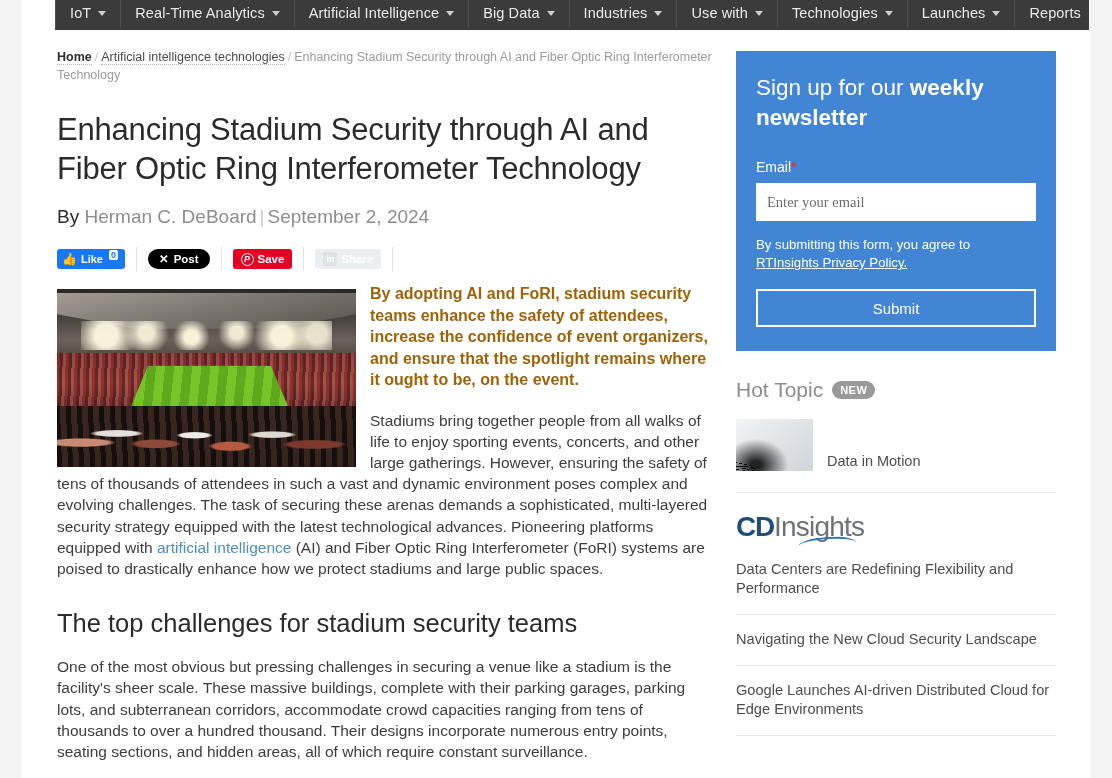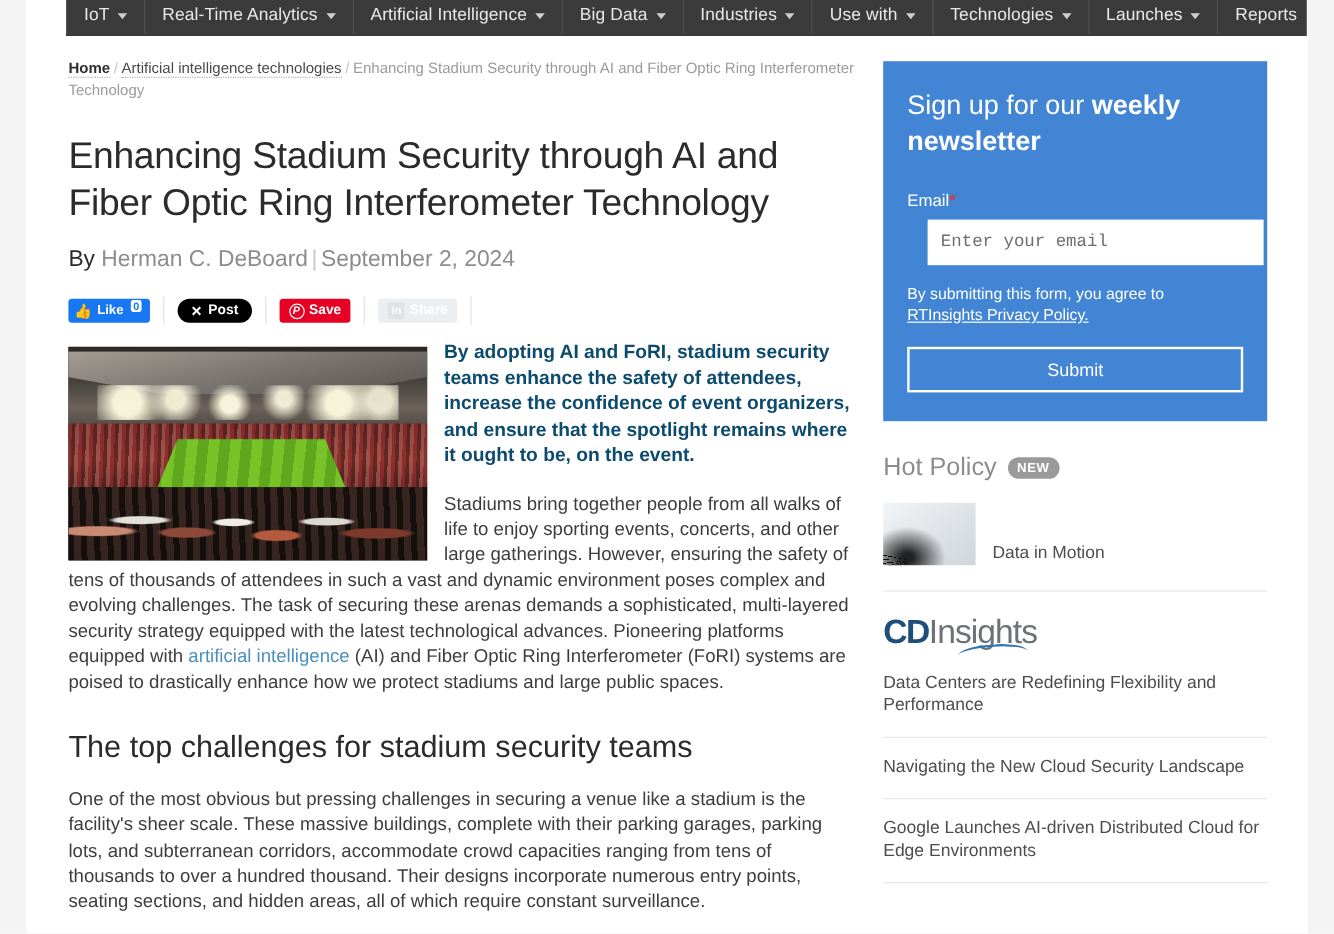--- a/index.html
+++ b/index.html
@@ -241,21 +241,21 @@
       radial-gradient(ellipse at 72% 47%, #ddd8d0 0 6%, transparent 8%),
       radial-gradient(ellipse at 86% 63%, #7d3a2c 0 7%, transparent 9%),
       repeating-linear-gradient(88deg, rgba(20,14,12,.9) 0 5px, rgba(60,40,34,.85) 5px 11px),
       linear-gradient(180deg,#261a16 0%,#120c0a 100%);
   }
 
   #lead-para {
     font-size: 16px;
     line-height: 21.5px;
     font-weight: 700;
-    color: #0c4a6e;
+    color: #a16207;
     overflow: hidden;
     margin-bottom: 19px;
   }
   .body-para {
     font-size: 15.5px;
     line-height: 21.2px;
     color: #3d3d3d;
     margin-bottom: 19px;
   }
   .body-para a { color: #4a8fbf; text-decoration: none; }
@@ -291,23 +291,22 @@
   }
   .nl-label .req { color: #d23c3c; font-weight: 700; }
   #email-input {
     width: 100%;
     height: 38px;
     border: none;
     background: #fff;
     font-size: 14.5px;
     color: #555;
     padding: 0 11px;
-    font-family: Liberation Mono, monospace;
+    font-family: Liberation Serif, serif;
     outline: none;
-    margin-left: 17px;
   }
   #email-input::placeholder { color: #6d6d6d; }
   .nl-terms {
     color: #ffffff;
     font-size: 13.2px;
     line-height: 18px;
     margin: 15px 0 17px 0;
   }
   .nl-terms a { color: #fff; text-decoration: underline; }
   #submit-btn {
@@ -529,21 +528,21 @@
       <section id="newsletter">
         <h3><span>Sign up for our </span><b>weekly newsletter</b></h3>
         <label class="nl-label"><span>Email</span><span class="req">*</span></label>
         <input id="email-input" type="text" placeholder="Enter your email" style="">
         <p class="nl-terms"><span>By submitting this form, you agree to </span><a href="#">RTInsights Privacy Policy.</a></p>
         <button id="submit-btn">Submit</button>
       </section>
 
       <section>
         <div id="hot-topic-head">
-          <span class="ht-title">Hot Policy</span>
+          <span class="ht-title">Hot Topic</span>
           <span class="badge-new">NEW</span>
         </div>
         <div class="ht-row">
           <div class="ht-thumb"></div>
           <div class="ht-label">Data in Motion</div>
         </div>
       </section>
 
       <section>
         <div id="cdinsights-logo">

